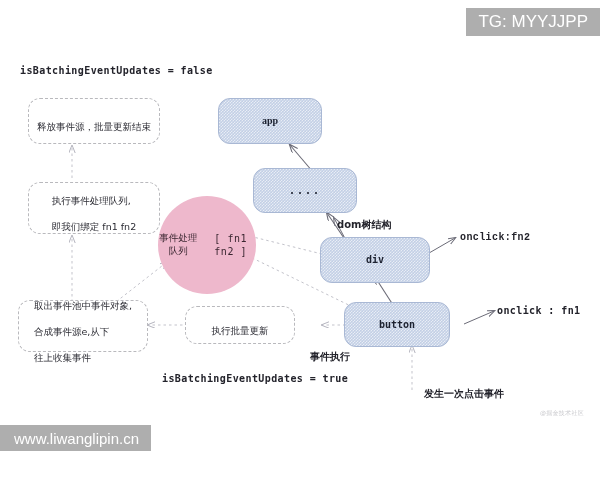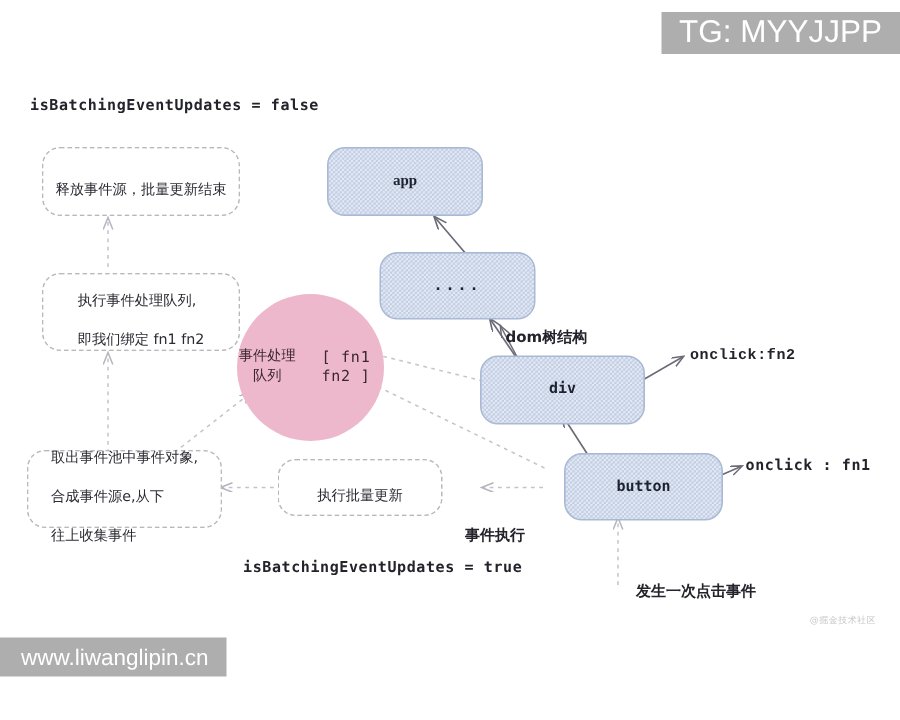--- a/index.html
+++ b/index.html
@@ -108,21 +108,21 @@
     color: #ffffff;
     display: flex;
     align-items: center;
     font-family: "Liberation Sans", "DejaVu Sans", sans-serif;
   }
   #tg-badge {
     right: 0px;
     top: 8px;
     height: 28px;
     padding: 0 12px;
-    font-size: 21px;
+    font-size: 17px;
   }
   #site-badge {
     left: 0px;
     bottom: 29px;
     height: 26px;
     padding: 0 12px 0 14px;
     font-size: 15px;
   }
   #corner-wm {
     position: absolute;
@@ -217,21 +217,21 @@
   </div>
 
   <div class="node dom" style="left:253px; top:168px; width:104px; height:45px;">
     <span style="letter-spacing:2px;">....</span>
   </div>
 
   <div class="node dom" style="left:320px; top:237px; width:110px; height:46px;">
     <span>div</span>
   </div>
 
-  <div class="node dom" style="left:376px; top:302px; width:106px; height:45px;">
+  <div class="node dom" style="left:344px; top:302px; width:106px; height:45px;">
     <span>button</span>
   </div>
 
   <div class="label cn" style="left:337px; top:218px;">dom树结构</div>
 
   <div class="label mono" style="left:460px; top:232px;font-family:Liberation Mono, monospace;">onclick:fn2</div>
 
   <div class="label mono" style="left:497px; top:305px;">onclick : fn1</div>
 
   <div class="label cn" style="left:310px; top:350px;">事件执行</div>

